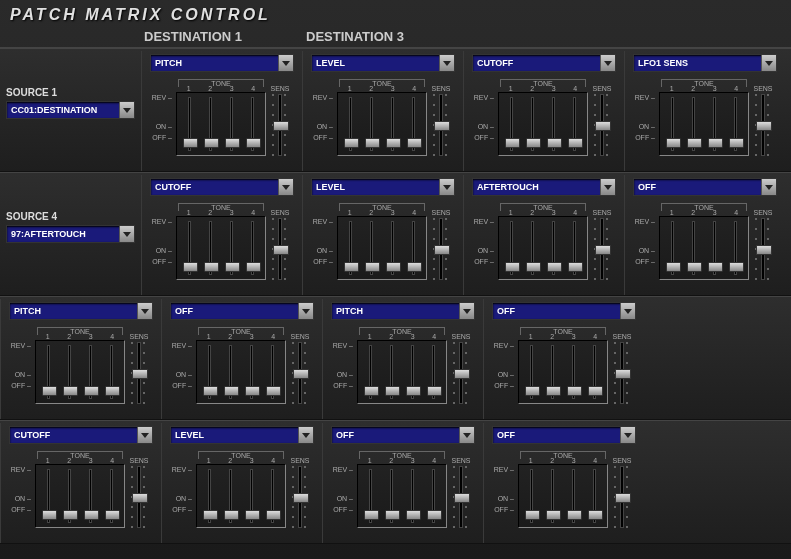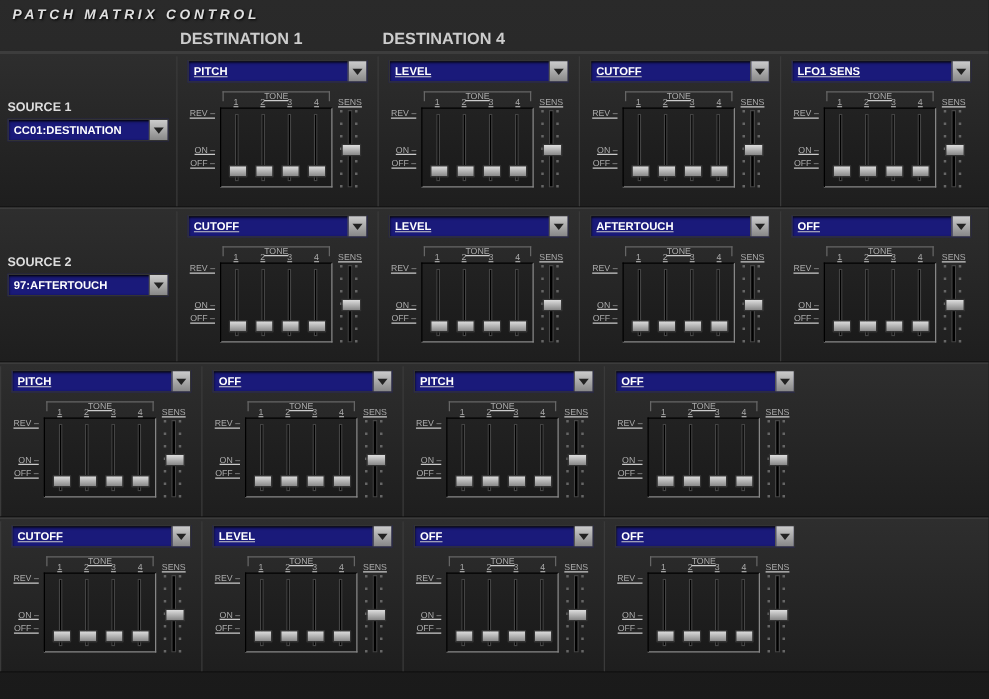--- a/index.html
+++ b/index.html
@@ -10,21 +10,21 @@
   width: 791px;
   height: 559px;
   overflow: hidden;
 }
 .panel {
   width: 100%;
   height: 100%;
   background: linear-gradient(180deg, #2a2a2a 0%, #1a1a1a 100%);
 }
 .title {
-  font-size: 11px;
+  font-size: 16px;
   font-weight: bold;
   letter-spacing: 3px;
   color: #e0e0e0;
   padding: 6px 10px 2px 10px;
   font-style: italic;
   text-shadow: 1px 1px 2px #000;
 }
 .header-row {
   display: flex;
   padding: 0 0 3px 0;
@@ -87,21 +87,20 @@
 .dropdown-btn::after {
   content: "";
   border-left: 4px solid transparent;
   border-right: 4px solid transparent;
   border-top: 5px solid #222;
 }
 .cell {
   width: 161px;
   padding: 3px 8px;
   border-left: 1px solid #3a3a3a;
-  text-decoration: underline;
 }
 .cell .dropdown { margin-bottom: 3px; }
 .tone-area {
   padding: 2px 0 0 0;
 }
 .tone-header {
   flex: 1;
   text-align: center;
   font-size: 7px;
   color: #aaa;
@@ -216,21 +215,21 @@
 </style>
 </head>
 <body>
 
 <div class="panel">
   <div class="title">PATCH MATRIX CONTROL</div>
 
   <div class="header-row">
     <div class="header-spacer"></div>
     <div class="header-col">DESTINATION 1</div>
-    <div class="header-col">DESTINATION 4</div>
+    <div class="header-col">DESTINATION 3</div>
   </div>
 
   <div id="rows">
       <div class="src-row">
     <div class="src-col">
       <div class="src-label">SOURCE 1</div>
       <div class="dropdown">
     <div class="dropdown-text">CC01:DESTINATION</div>
     <div class="dropdown-btn"></div>
   </div>
@@ -531,21 +530,21 @@
                   <span></span>
                   <span></span>
                 </div>
         </div>
       </div>
     </div>
   </div>
   </div>
       <div class="src-row">
     <div class="src-col">
-      <div class="src-label">SOURCE 2</div>
+      <div class="src-label">SOURCE 4</div>
       <div class="dropdown">
     <div class="dropdown-text">97:AFTERTOUCH</div>
     <div class="dropdown-btn"></div>
   </div>
     </div>
     <div class="cell">
     <div class="dropdown">
     <div class="dropdown-text">CUTOFF</div>
     <div class="dropdown-btn"></div>
   </div>

